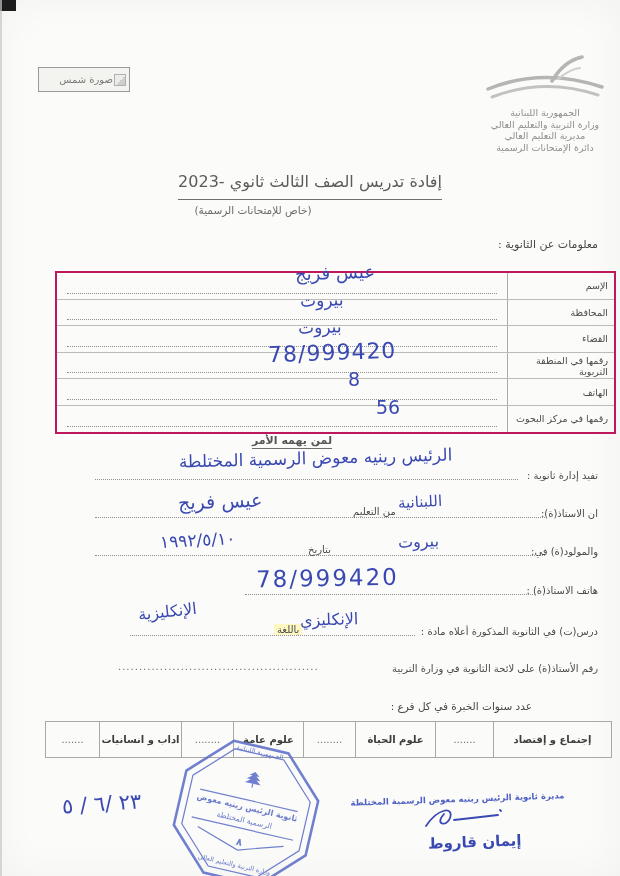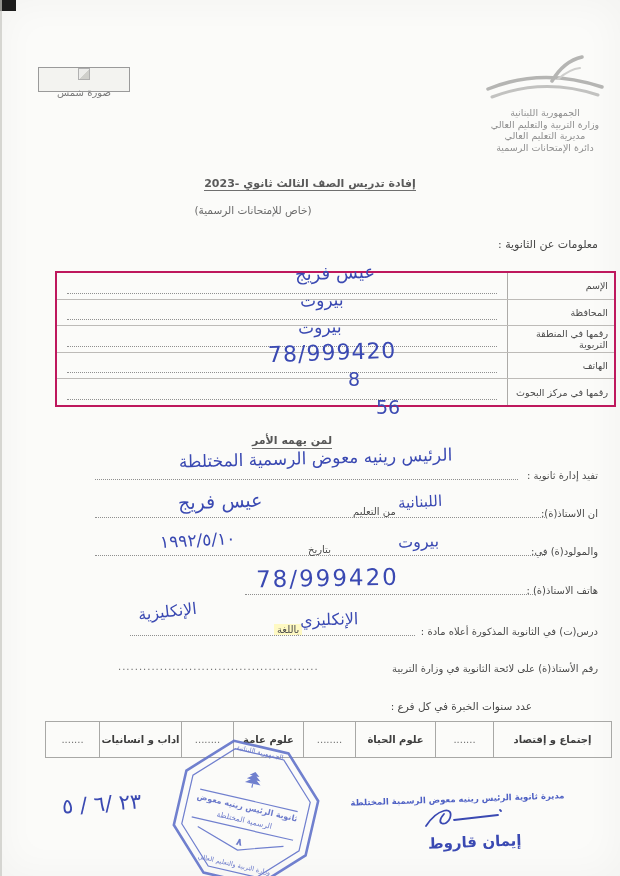--- a/index.html
+++ b/index.html
@@ -10,33 +10,33 @@
   .hw{color:#3a49b2;white-space:nowrap;}
   .leader{border-bottom:1.5px dotted #8f8f8f;height:1px;}
   .dots{color:#6f6f6f;letter-spacing:1px;}
 
   
   #corner-mark{left:0;top:0;width:16px;height:11px;background:#1c1c1c;}
   #left-edge{left:0;top:0;width:2px;height:876px;background:#c8c8c2;opacity:.7;}
 
   
   #photo-box{left:38px;top:67px;width:84px;height:23px;border:1px solid #9a9a9a;
-             background:#f3f3f0;display:flex;align-items:center;gap:7px;padding:0 3px;
-             font-size:10px;color:#7a7a7a;direction:rtl;flex-direction:column;}
+             background:#f3f3f0;display:flex;align-items:center;gap:1px;padding:0 3px;
+             font-size:10px;color:#7a7a7a;direction:rtl;}
   #broken-img{width:10px;height:10px;border:1px solid #b0b0b0;
               background:linear-gradient(135deg,#ececea 55%,#cfcfcb 55%);flex:0 0 auto;}
 
   
   #ministry{left:472px;top:55px;width:146px;text-align:center;}
   #ministry-text{font-size:9.5px;line-height:11.5px;color:#8f8f8f;margin-top:2px;}
 
   
   #doc-title{left:0;top:172px;width:620px;text-align:center;}
-  #doc-title span{font-size:11px;font-weight:bold;color:#5a5a5a;
-                  border-bottom:1.5px solid #6f6f6f;padding-bottom:0;}
+  #doc-title span{font-size:16px;font-weight:normal;color:#5a5a5a;
+                  border-bottom:1.5px solid #6f6f6f;padding-bottom:8px;}
   #doc-subtitle{left:0;top:204px;width:506px;text-align:center;font-size:10.5px;color:#6a6a6a;}
   #info-heading{right:22px;top:238px;font-size:11px;color:#474747;}
   #whom-heading{left:8px;top:429px;width:568px;text-align:center;}
   #whom-heading span{font-size:11px;font-weight:bold;color:#565656;
                      border-bottom:1.5px solid #6f6f6f;padding-bottom:1px;}
 
   
   #school-table{left:55px;top:271px;width:557px;border:2px solid #be185d;}
   .srow{display:flex;height:25.6px;border-top:1px solid #bdbbb8;}
   .srow:first-child{border-top:none;}
@@ -103,20 +103,26 @@
 
   <div id="school-table" class="abs">
     <div class="srow">
       <div class="lbl">الإسم</div>
       <div class="val">
           <div class="leader"></div>
         </div>
     </div>
     <div class="srow">
       <div class="lbl">المحافظة</div>
+      <div class="val">
+          <div class="leader"></div>
+        </div>
+    </div>
+    <div class="srow">
+      <div class="lbl">القضاء</div>
       <div class="val">
           <div class="leader"></div>
         </div>
     </div>
     <div class="srow">
       <div class="lbl">رقمها في المنطقة التربوية</div>
       <div class="val">
           <div class="leader"></div>
         </div>
     </div>

